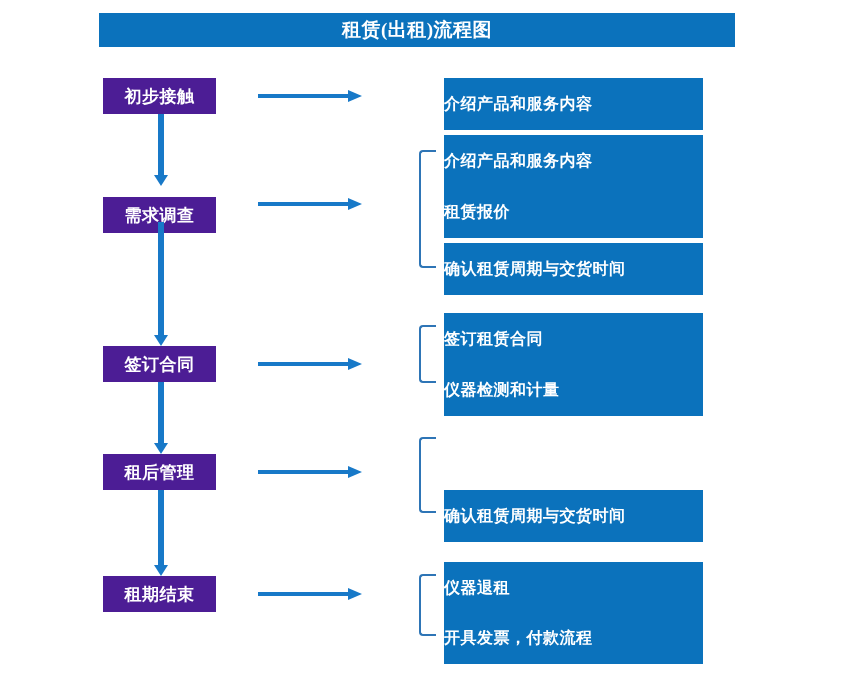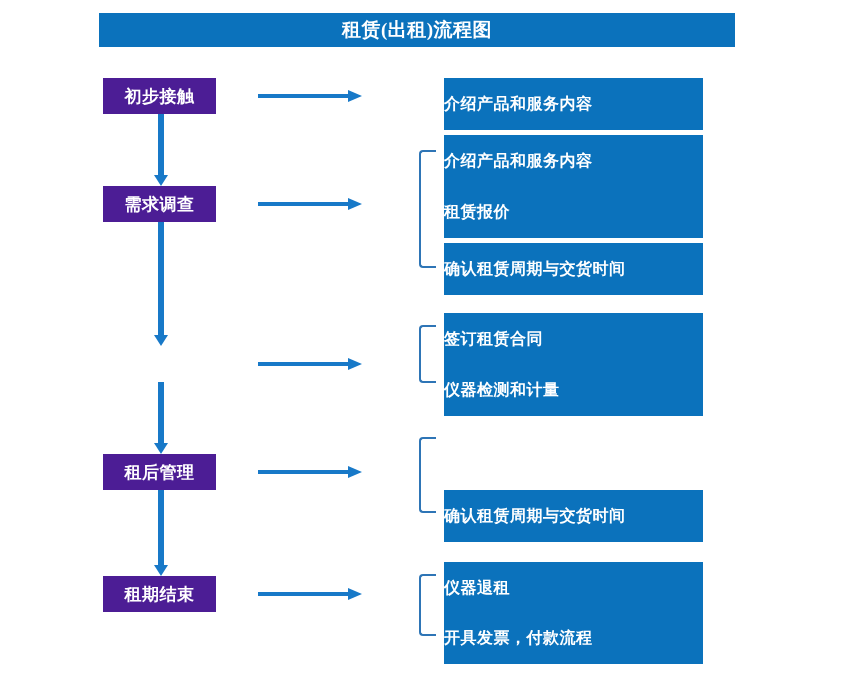--- a/index.html
+++ b/index.html
@@ -134,21 +134,22 @@
   }
 </style>
 </head>
 <body>
 
 <div id="canvas">
 
   <div class="title-bar">租赁(出租)流程图</div>
 
   <div class="stage-box" style="top:78px">初步接触</div>
-  <div class="stage-box" style="top:186px">需求调查</div>
+  <div class="stage-box" style="top:197px">需求调查</div>
+  <div class="stage-box" style="top:346px">签订合同</div>
   <div class="stage-box" style="top:454px">租后管理</div>
   <div class="stage-box" style="top:576px">租期结束</div>
 
   <div class="h-arrow" style="top:88px">
     <div class="shaft"></div>
     <div class="head"></div>
   </div>
   <div class="h-arrow" style="top:196px">
     <div class="shaft"></div>
     <div class="head"></div>

